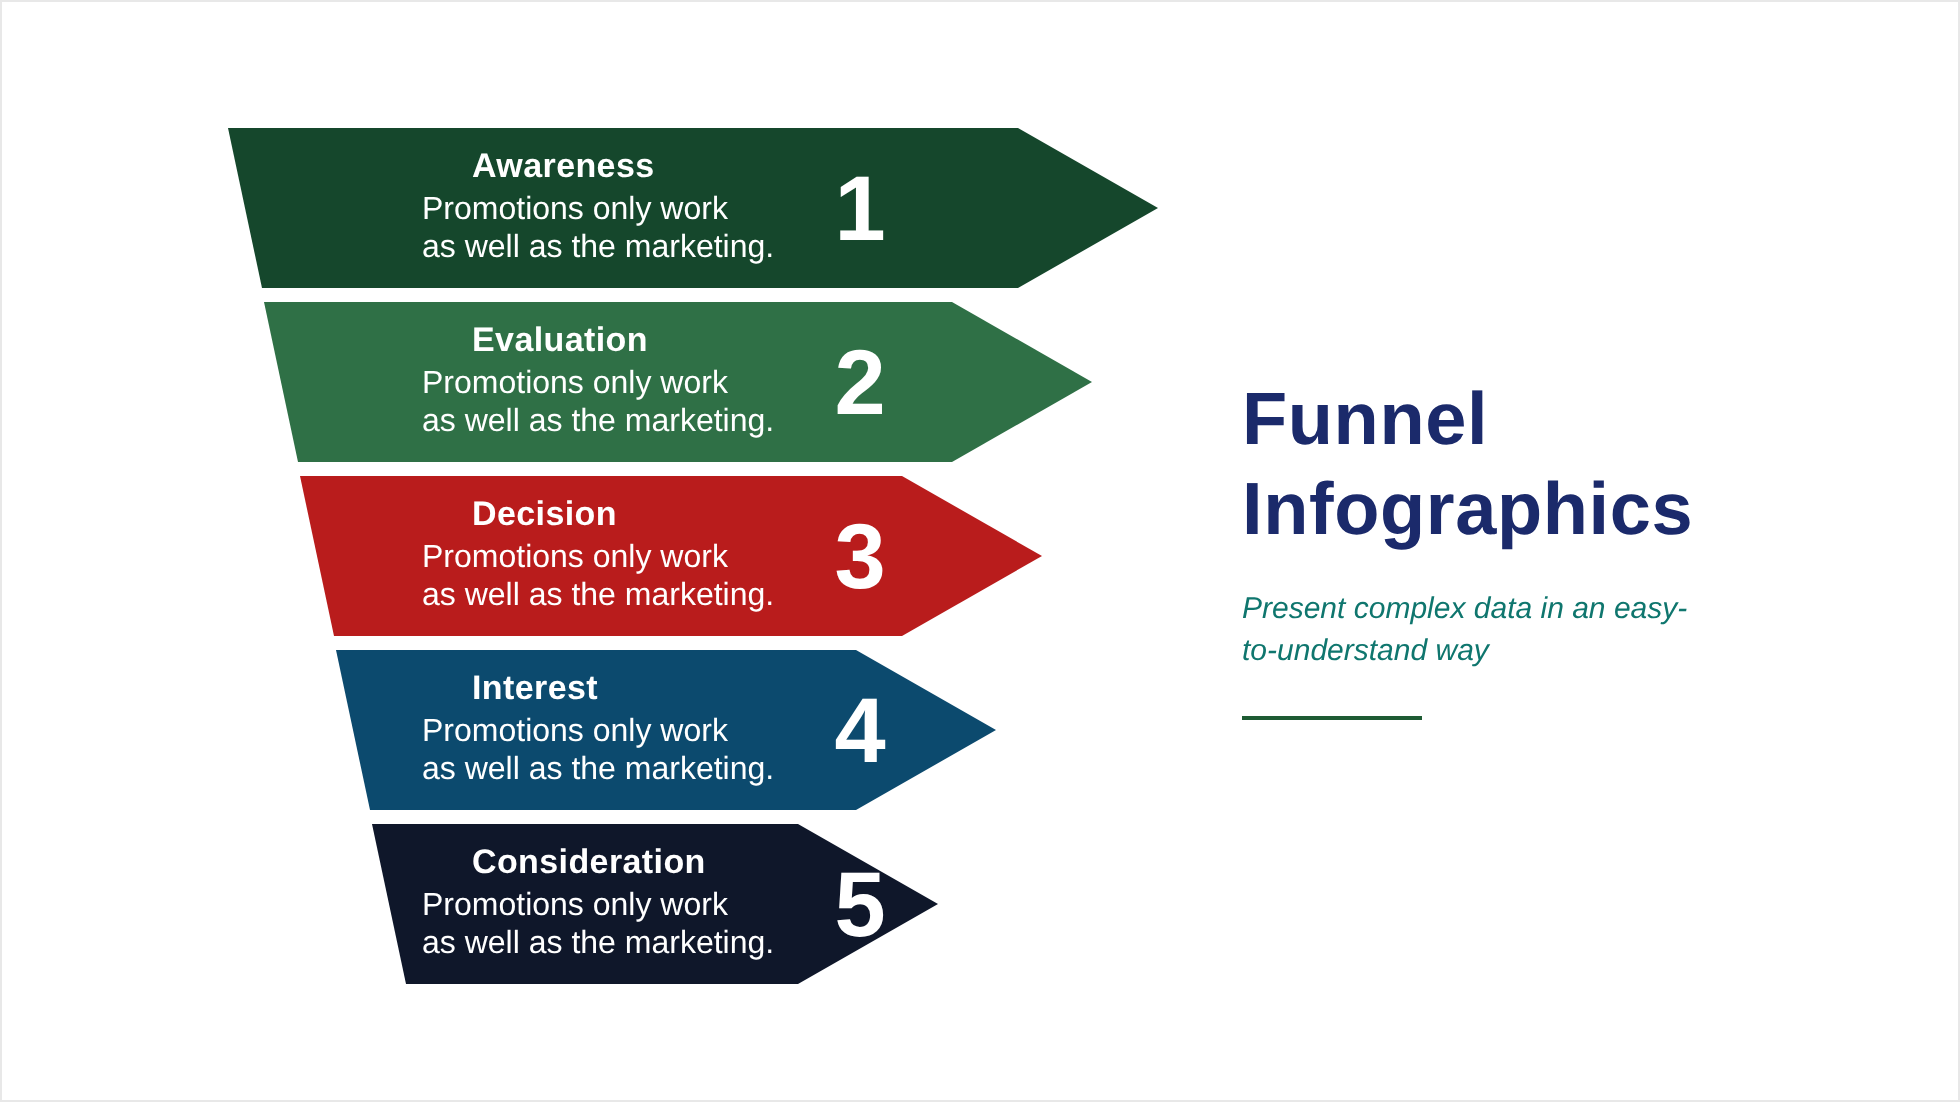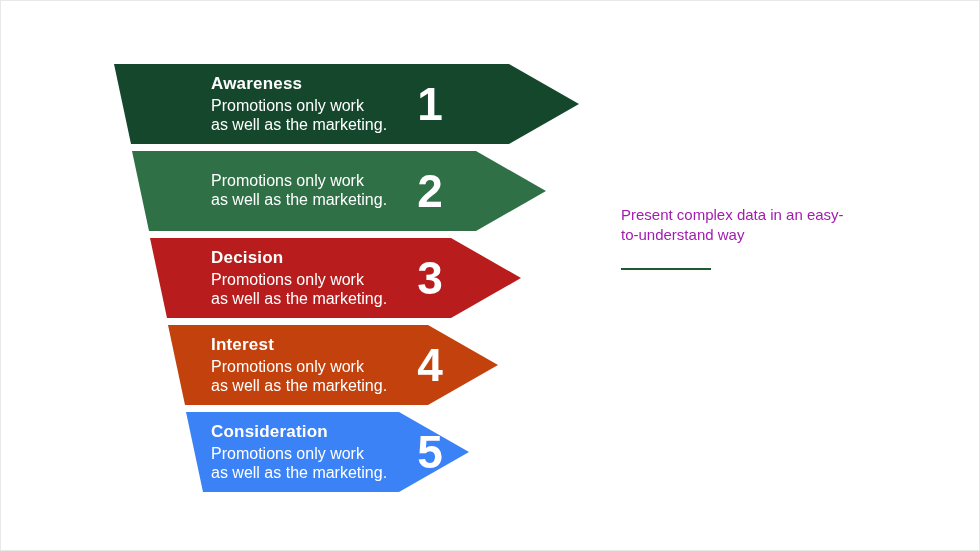--- a/index.html
+++ b/index.html
@@ -30,21 +30,21 @@
   .frow4{top:261px;width:387px;clip-path:polygon(57px 0,317px 0,387px 50%,317px 100%,74px 100%);}
   .frow5{top:348px;width:358px;clip-path:polygon(75px 0,288px 0,358px 50%,288px 100%,92px 100%);}
 
   .ftext{
     position:absolute;left:100px;top:50%;
     transform:translateY(-50%);
     white-space:nowrap;
   }
   .ftitle{
     font-size:17px;font-weight:bold;
-    margin-bottom:3px;letter-spacing:.2px;
+    margin-bottom:3px;letter-spacing:.2px;margin-left:25px;
   }
   .fdesc{
     font-size:16px;line-height:1.18;
   }
   .fnum{
     position:absolute;left:287px;width:64px;
     top:50%;transform:translateY(-50%);
     text-align:center;
     font-size:46px;font-weight:bold;line-height:1;
   }
@@ -79,64 +79,69 @@
         <div class="fdesc">
           <span>Promotions only work</span><br>
           <span>as well as the marketing.</span>
         </div>
       </div>
       <div class="fnum">1</div>
     </div>
 
     <div class="frow frow2" style="background-color: rgb(47, 112, 70);">
       <div class="ftext">
+        <div class="ftitle">Evaluation</div>
         <div class="fdesc">
           <span>Promotions only work</span><br>
           <span>as well as the marketing.</span>
         </div>
       </div>
       <div class="fnum">2</div>
     </div>
 
     <div class="frow frow3" style="background-color: #b91c1c;">
       <div class="ftext">
         <div class="ftitle">Decision</div>
         <div class="fdesc">
           <span>Promotions only work</span><br>
           <span>as well as the marketing.</span>
         </div>
       </div>
       <div class="fnum">3</div>
     </div>
 
-    <div class="frow frow4" style="background-color: #c2410c;">
+    <div class="frow frow4" style="background-color: #0c4a6e;">
       <div class="ftext">
         <div class="ftitle">Interest</div>
         <div class="fdesc">
           <span>Promotions only work</span><br>
           <span>as well as the marketing.</span>
         </div>
       </div>
       <div class="fnum">4</div>
     </div>
 
-    <div class="frow frow5" style="background-color: #3b82f6;">
+    <div class="frow frow5" style="background-color: #0f172a;">
       <div class="ftext">
         <div class="ftitle">Consideration</div>
         <div class="fdesc">
           <span>Promotions only work</span><br>
           <span>as well as the marketing.</span>
         </div>
       </div>
       <div class="fnum">5</div>
     </div>
 
   </div>
 
   <div class="side">
-    <div class="side-sub" style="color: #a21caf;">
+    <h1 class="side-title" style="color: rgb(27, 42, 107);">
+      <span>Funnel</span><br>
+      <span>Infographics</span>
+    </h1>
+    <div class="side-sub" style="color: #0f766e; font-style: italic;">
       <span>Present complex data in an easy-</span><br>
       <span>to-understand way</span>
     </div>
     <div class="side-divider" style="background-color: rgb(30, 91, 51);"></div>
   </div>
 
 </div>
 
 </body></html>

